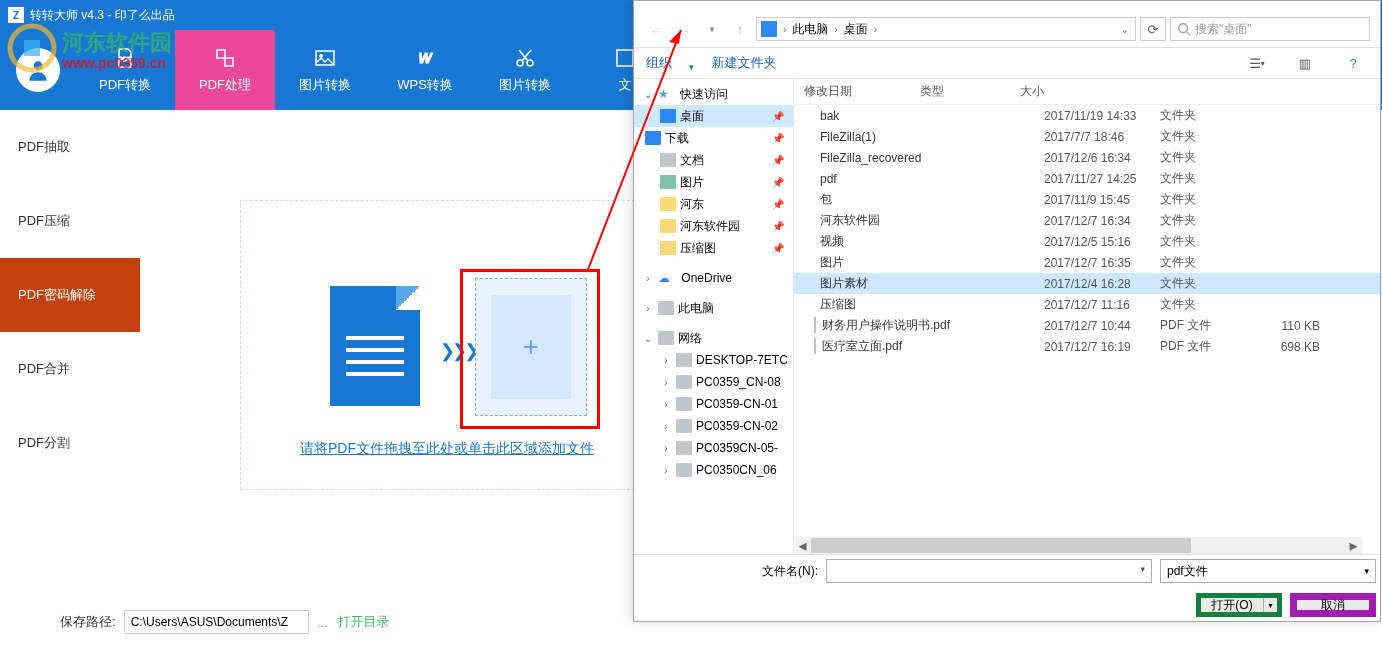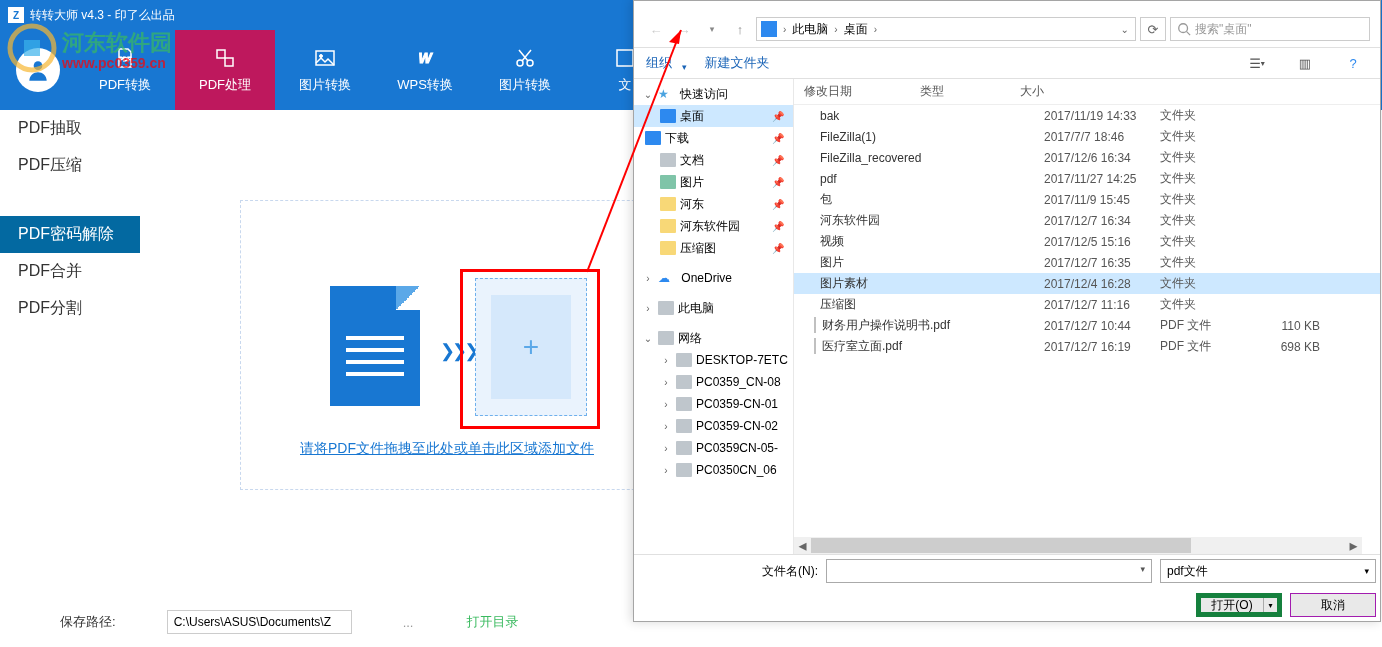--- a/index.html
+++ b/index.html
@@ -8,41 +8,41 @@
 
 .app { position: absolute; left: 0; top: 0; width: 1382px; height: 647px; }
 .titlebar { height: 30px; background: #1877d2; color: #fff; display: flex; align-items: center; padding-left: 8px; font-size: 12px; }
 .titlebar .logo-sq { width: 16px; height: 16px; background: #fff; color: #1877d2; display: flex; align-items: center; justify-content: center; font-size: 10px; font-weight: bold; margin-right: 6px; }
 
 .topnav { height: 80px; background: #1877d2; display: flex; }
 .topnav .avatar { width: 75px; display: flex; align-items: center; justify-content: center; }
 .topnav .avatar .circ { width: 44px; height: 44px; border-radius: 50%; background: #fff; display: flex; align-items: center; justify-content: center; }
 .topnav .avatar .circ svg { width: 26px; height: 26px; }
 .topnav .item { width: 100px; display: flex; flex-direction: column; align-items: center; justify-content: center; color: #fff; font-size: 13px; gap: 6px; }
-.topnav .item.active { background: #be185d; }
+.topnav .item.active { background: #ec4899; }
 .topnav .icon { width: 24px; height: 24px; fill: #fff; stroke: #fff; }
 
 .main { position: absolute; left: 0; top: 110px; right: 0; bottom: 30px; display: flex; }
 .sidebar { width: 140px; background: #fff; }
-.sidebar .sitem { padding: 8px 18px; font-size: 16px; color: #333; cursor: pointer; }
-.sidebar .sitem.active { background: #0369a1; color: #fff; margin-top: 32px; }
+.sidebar .sitem { padding: 28px 18px; font-size: 13px; color: #333; cursor: pointer; }
+.sidebar .sitem.active { background: #c2410c; color: #fff; }
 
 .content { flex: 1; position: relative; }
 .dropzone { position: absolute; left: 240px; top: 200px; width: 440px; height: 290px; border: 1px dashed #c8d8ee; }
 .docicon { position: absolute; left: 330px; top: 286px; width: 90px; height: 120px; background: #1877d2; }
 .docicon::before { content: ""; position: absolute; right: 0; top: 0; width: 24px; height: 24px; background: linear-gradient(135deg, #5ba8e8 50%, #fff 50%); }
 .docicon .lines { position: absolute; left: 16px; right: 16px; top: 50px; }
 .docicon .lines div { height: 4px; background: #fff; margin-bottom: 8px; }
 .arrows { position: absolute; left: 440px; top: 340px; color: #1877d2; font-size: 18px; letter-spacing: -3px; }
 .addbox { position: absolute; left: 475px; top: 278px; width: 112px; height: 138px; border: 1px dashed #6fb0ec; background: #eaf3fd; display: flex; align-items: center; justify-content: center; }
 .addbox .inner { width: 80px; height: 104px; background: #d5e8fb; display: flex; align-items: center; justify-content: center; color: #5ba8e8; font-size: 28px; font-weight: 300; }
 .redbox { position: absolute; left: 460px; top: 269px; width: 140px; height: 160px; border: 3px solid #f00; }
 .droptext { position: absolute; left: 300px; top: 440px; color: #1877d2; font-size: 14px; text-decoration: underline; }
 
-.footer { position: absolute; left: 0; bottom: 0; height: 50px; display: flex; align-items: center; padding-left: 60px; font-size: 13px; gap: 43px; }
+.footer { position: absolute; left: 0; bottom: 0; height: 50px; display: flex; align-items: center; padding-left: 60px; font-size: 13px; }
 .footer .lbl { color: #333; }
 .footer input { width: 185px; height: 24px; border: 1px solid #ccc; padding: 0 6px; font-size: 12px; margin: 0 8px; }
 .footer .dots { color: #999; margin-right: 10px; cursor: pointer; }
 .footer .link { color: #3aba5f; cursor: pointer; }
 
 
 .redarrow { position: absolute; left: 581px; top: 24px; pointer-events: none; z-index: 50; }
 
 
 .watermark { position: absolute; left: 4px; top: 18px; opacity: 0.7; pointer-events: none; z-index: 40; }
@@ -54,21 +54,21 @@
 .dialog .navbtn.disabled { color: #ccc; }
 .dialog .pathbox { flex: 1; height: 24px; border: 1px solid #ccc; display: flex; align-items: center; padding: 0 4px; gap: 4px; }
 .dialog .pathbox .segicon { width: 16px; height: 16px; background: #2d89ef; }
 .dialog .pathbox .seg { font-size: 12px; }
 .dialog .pathbox .chev { color: #666; font-size: 10px; padding: 0 2px; }
 .dialog .refresh { width: 26px; height: 24px; border: 1px solid #ccc; display:flex; align-items:center; justify-content:center; color:#666; cursor:pointer; }
 .dialog .searchbox { width: 200px; height: 24px; border: 1px solid #ccc; display: flex; align-items: center; padding: 0 6px; color: #999; font-size: 12px; }
 .dialog .searchbox svg { width:14px; height:14px; margin-right:4px; }
 
 .dialog .toolbar { height: 32px; border-top: 1px solid #e0e0e0; border-bottom: 1px solid #e0e0e0; display: flex; align-items: center; padding: 0 12px; font-size: 13px; color: #1a64b7; gap: 18px; }
-.dialog .toolbar .org { display:flex; align-items:flex-end; gap:10px; }
+.dialog .toolbar .org { display:flex; align-items:flex-end; gap:17px; }
 .dialog .toolbar .spacer { flex: 1; }
 .dialog .toolbar .vbtn { width:30px; height:22px; border:1px solid transparent; display:flex; align-items:center; justify-content:center; color:#555; cursor:pointer; }
 
 .dialog .body { flex: 1; display: flex; min-height: 0; }
 .dialog .nav { width: 160px; border-right: 1px solid #e8e8e8; overflow: hidden; font-size: 12px; padding-top: 4px; }
 .dialog .nav .nitem { display: flex; align-items: center; height: 22px; padding-left: 8px; gap: 4px; cursor:pointer; white-space:nowrap; }
 .dialog .nav .nitem.sel { background: #cde8ff; }
 .dialog .nav .tw { width: 12px; color: #666; font-size: 10px; text-align:center; }
 .dialog .nav .pin { margin-left: auto; margin-right: 8px; color: #7aa8d0; font-size: 10px; }
 .dialog .nav .nicon { width: 16px; height: 14px; background: #f8d877; border-radius: 1px; flex-shrink: 0; }
@@ -92,21 +92,21 @@
 .dialog .scrollbar .arr { width:17px; height:17px; display:flex; align-items:center; justify-content:center; color:#666; }
 .dialog .scrollbar .arr:first-child { margin-right:-17px; z-index:1; }
 .dialog .scrollbar .arr:last-child { margin-left:auto; }
 
 .dialog .bottom { border-top: 1px solid #e0e0e0; padding: 4px; font-size: 12px; }
 .dialog .filerow { display: flex; align-items: center; gap: 8px; margin-bottom: 10px; }
 .dialog .filerow .flbl { width: 180px; text-align: right; }
 .dialog .filerow .finput { flex:1; height: 24px; border: 1px solid #aaa; }
 .dialog .filerow .fselect { width: 216px; height: 24px; border: 1px solid #aaa; padding: 0 6px; display:flex; align-items:center; justify-content:space-between; }
 .dialog .btnrow { display: flex; justify-content: flex-end; gap: 8px; }
-.dialog .btn { width: 86px; height: 24px; border: 1px solid #a21caf; background: #e9e9e9; display:flex; align-items:center; justify-content:center; cursor:pointer; }
+.dialog .btn { width: 86px; height: 24px; border: 7px solid #a21caf; background: #e9e9e9; display:flex; align-items:center; justify-content:center; cursor:pointer; }
 .dialog .btn.def { border:5px solid #15803d;margin-left:48px; }
 .dialog .btn .dd { width:14px; border-left:1px solid #aaa; height:100%; display:flex; align-items:center; justify-content:center; font-size:8px; }
 </style>
 </head>
 <body>
 
 <div class="app">
   <div class="titlebar">
     <div class="logo-sq">Z</div>
     <span>转转大师 v4.3 - 印了么出品</span>

